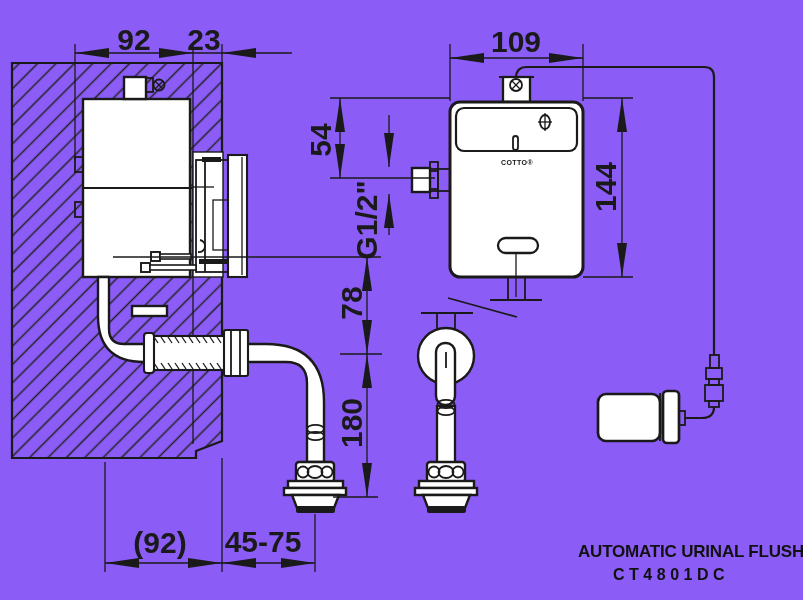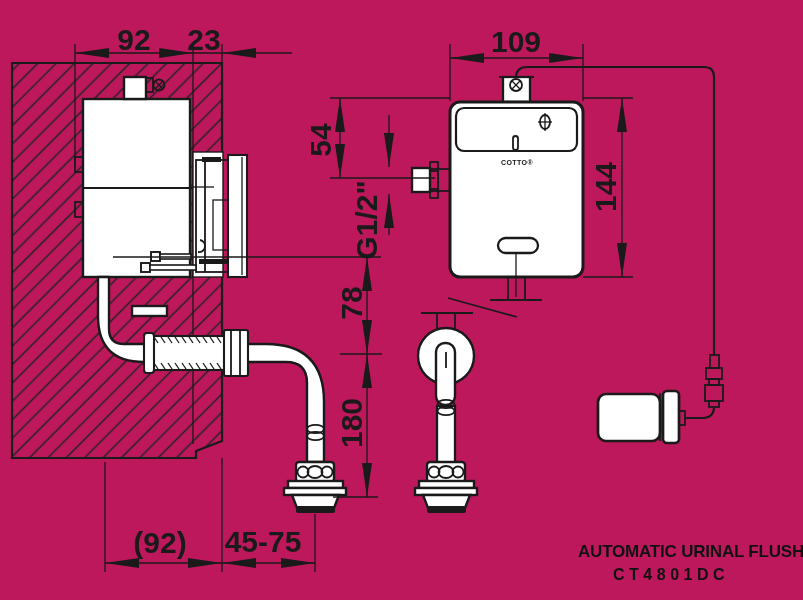--- a/index.html
+++ b/index.html
@@ -1,16 +1,16 @@
 <!DOCTYPE html>
 <html><head>
 <meta charset="utf-8">
 <style>
   html,body{margin:0;padding:0;background:#ffffff;}
-  #stage{position:relative;width:803px;height:600px;background:#be185d;overflow:hidden;
+  #stage{position:relative;width:803px;height:600px;background:#8b5cf6;overflow:hidden;
          font-family:"Liberation Sans", sans-serif;}
   svg{display:block;}
   .dimtxt{font:bold 30px "Liberation Sans", sans-serif;fill:#1a1a1a;}
   .titletxt{font:bold 17px "Liberation Sans", sans-serif;fill:#111;letter-spacing:-0.2px;}
   .modeltxt{font:bold 16px "Liberation Sans", sans-serif;fill:#111;letter-spacing:4.5px;}
   .logotxt{font:bold 7px "Liberation Sans", sans-serif;fill:#111;letter-spacing:0.4px;}
   .thin{stroke:#1a1a1a;stroke-width:1.3;fill:none;}
   .med{stroke:#1a1a1a;stroke-width:1.8;fill:none;}
   .obj{stroke:#1a1a1a;stroke-width:2.4;fill:#ffffff;}
   .objh{stroke:#1a1a1a;stroke-width:3;fill:#ffffff;}

